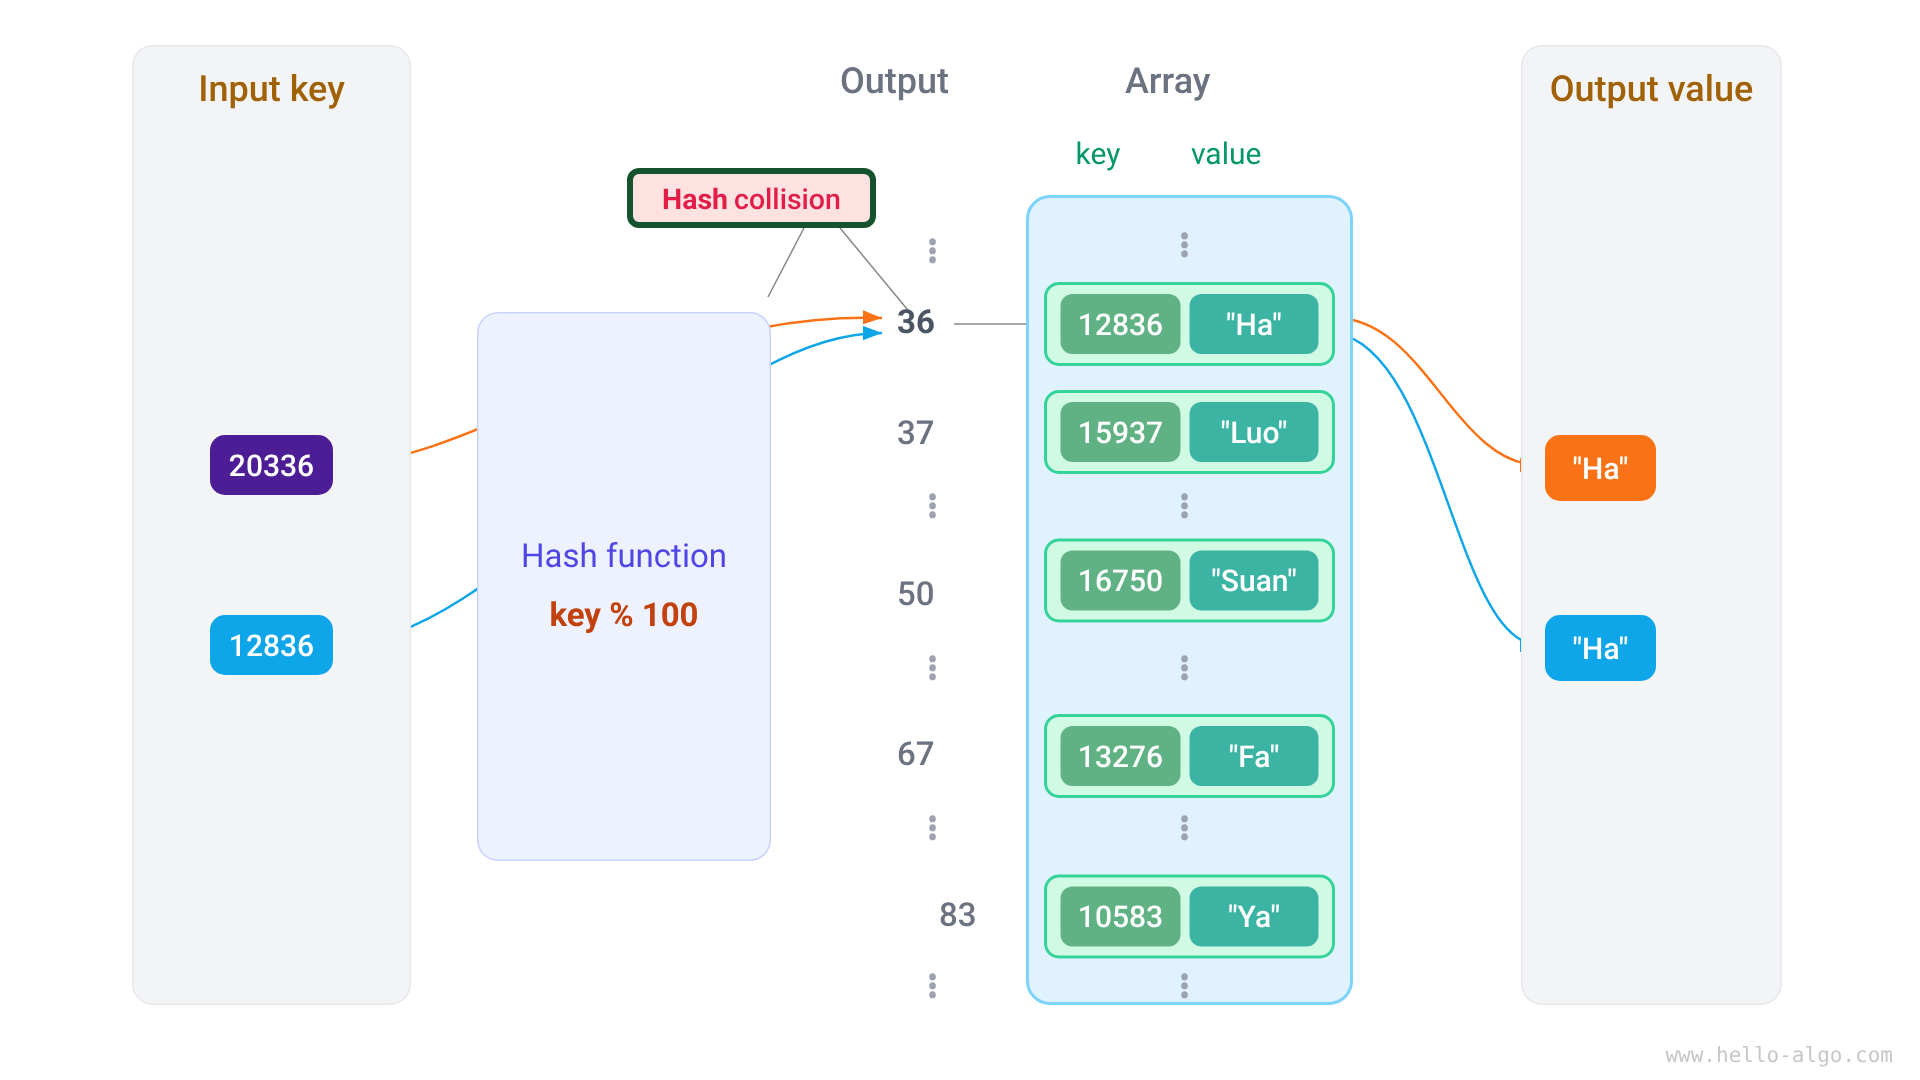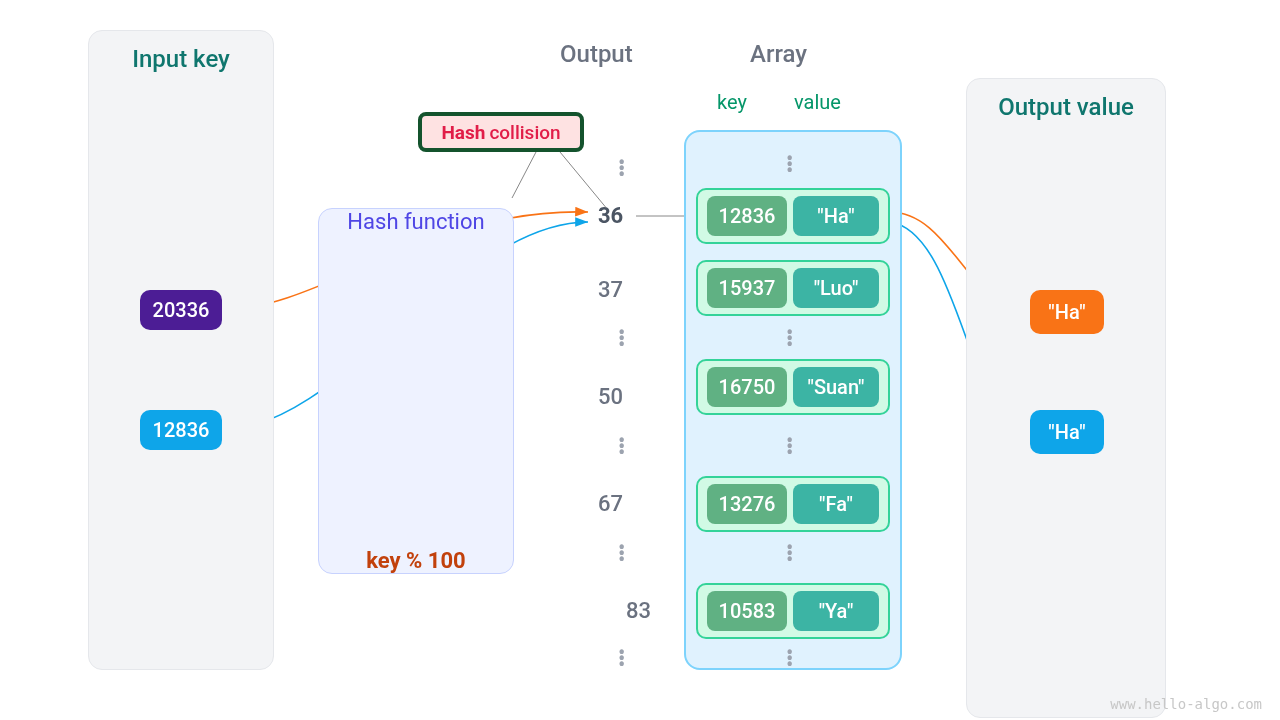--- a/index.html
+++ b/index.html
@@ -5,27 +5,27 @@
   * { box-sizing: border-box; margin: 0; padding: 0; }
   body {
     font-family: -apple-system, BlinkMacSystemFont, "Segoe UI", Roboto, "Helvetica Neue", Arial, sans-serif;
     width: 1280px; height: 720px; position: relative; background: #fff; overflow: hidden;
   }
   .panel {
     background: #f3f4f6; border: 1px solid #e5e7eb; border-radius: 14px;
     position: absolute;
   }
   .panel-left { left: 88px; top: 30px; width: 186px; height: 640px; }
-  .panel-right { left: 966px; top: 30px; width: 200px; height: 640px; margin-top: 48px; }
-  .panel-title { padding-top: 14px; font-size: 24px; color: #0f766e; font-weight: 500; text-align: center; }
+  .panel-right { left: 1014px; top: 30px; width: 174px; height: 640px; }
+  .panel-title { padding-top: 14px; font-size: 24px; color: #a16207; font-weight: 500; text-align: center; }
   
   .hashfn {
     position: absolute; left: 318px; top: 208px; width: 196px; height: 366px;
     background: #eef2ff; border: 1px solid #c7d2fe; border-radius: 14px;
-    display: flex; flex-direction: column; align-items: center; justify-content: space-between;
+    display: flex; flex-direction: column; align-items: center; justify-content: center;
     gap: 14px;
   }
   .hashfn-title { color: #4f46e5; font-size: 22px; font-weight: 400; }
   .hashfn-expr { color: #c2410c; font-size: 22px; font-weight: 700; }
 
   .collision {
     position: absolute; left: 418px; top: 112px; width: 166px; height: 40px;
     background: #fee2e2; border: 4px solid #14532d; border-radius: 8px;
     display: flex; align-items: center; justify-content: center;
     color: #e11d48; font-size: 19px; font-weight: 500;

